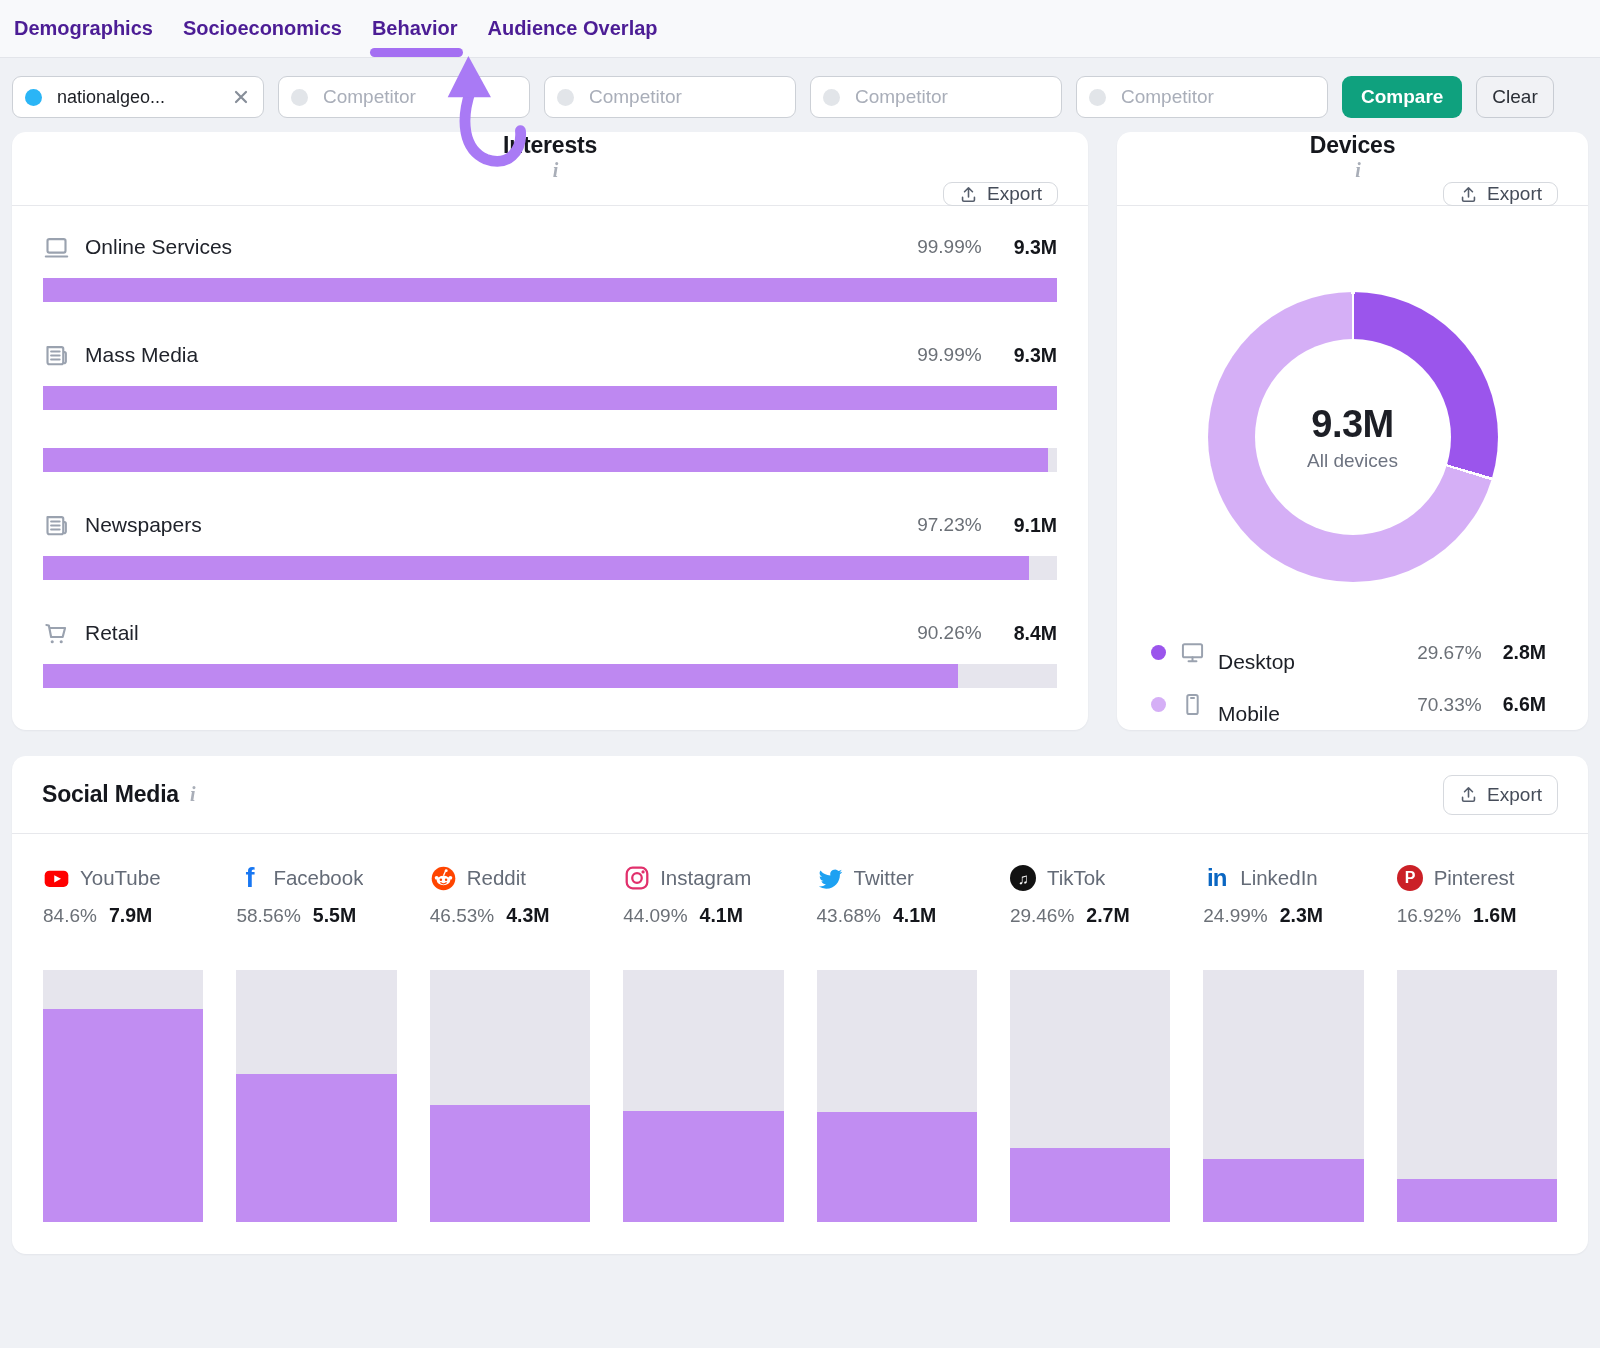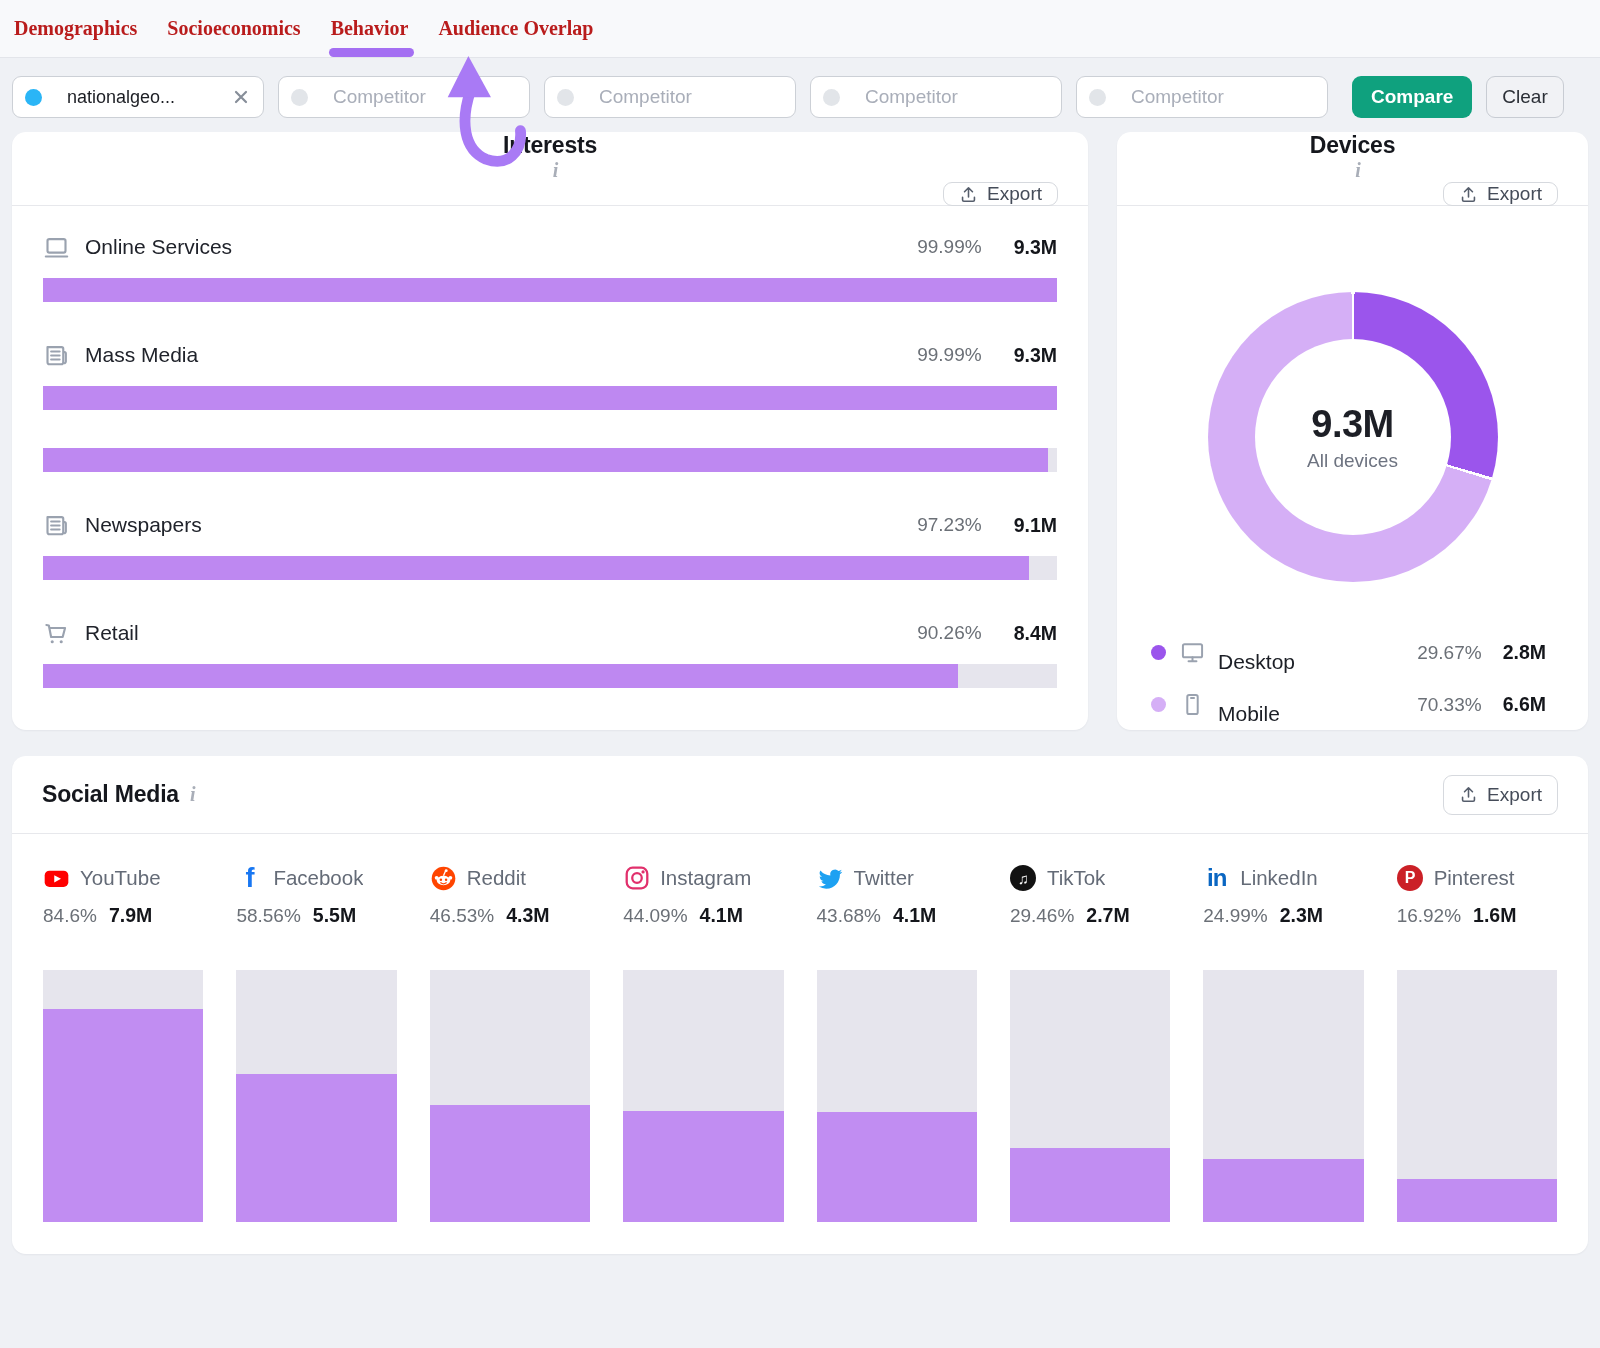--- a/index.html
+++ b/index.html
@@ -6,43 +6,43 @@
   html,body { background:#eff1f5; }
   .page {
     position:relative; width:1600px; height:1348px; overflow:hidden;
     background:#eff1f5; font-family:"Liberation Sans", sans-serif; color:#17181d;
   }
   
   .topbar {
     height:58px; background:#f8f9fb; border-bottom:1px solid #e3e5ea;
     display:flex; align-items:center; gap:30px; padding:0 14px; position:relative; z-index:1;
   }
-  .nav-tab { font-size:20px; font-weight:700; color:#b91c1c; position:relative; cursor:pointer; white-space:nowrap;font-family:Liberation Serif, serif; }
+  .nav-tab { font-size:20px; font-weight:700; color:#4c1d95; position:relative; cursor:pointer; white-space:nowrap; }
   .nav-tab.active::after {
     content:""; position:absolute; left:-2px; right:-6px; bottom:-17px; height:9px;
     border-radius:5px; background:#a46ff2; z-index:4;
   }
   
   .filters { display:flex; align-items:center; gap:14px; padding:18px 12px 14px 12px; }
   .chip, .competitor {
     width:252px; height:42px; background:#fff; border:1px solid #ccd0d6; border-radius:9px;
-    display:flex; align-items:center; gap:25px; padding:6px 12px;
+    display:flex; align-items:center; gap:15px; padding:6px 12px;
   }
   .chip-dot { width:17px; height:17px; border-radius:50%; background:#2ab5f6; flex:none; }
   .chip-label { font-size:18px; color:#1c1e24; flex:1; white-space:nowrap; overflow:hidden; }
   .chip-close { width:20px; height:20px; color:#878e99; flex:none; cursor:pointer; }
   .competitor-dot { width:17px; height:17px; border-radius:50%; background:#e2e5e9; flex:none; }
   .competitor input {
     border:none; outline:none; font-size:19px; width:100%; background:transparent;
     font-family:"Liberation Sans", sans-serif;
   }
   .competitor input::placeholder { color:#a9aeb9; }
   .btn-compare {
     height:42px; padding:0 19px; border:none; border-radius:9px; background:#0fa17e;
-    color:#fff; font-size:19px; font-weight:700; cursor:pointer; margin-left:10px;
+    color:#fff; font-size:19px; font-weight:700; cursor:pointer; margin-left:0;
     font-family:"Liberation Sans", sans-serif;
   }
   .btn-clear {
     height:42px; padding:0 15px; border:1px solid #c8ccd3; border-radius:9px; background:#f1f2f5;
     color:#2b2f36; font-size:19px; cursor:pointer; font-family:"Liberation Sans", sans-serif;
   }
   
   .anno-arrow { position:absolute; left:446px; top:56px; width:86px; height:116px; z-index:5; color:#a97af5; pointer-events:none; }
   
   .main-grid { display:grid; grid-template-columns:1076px 1fr; gap:29px; padding:0 12px; }

